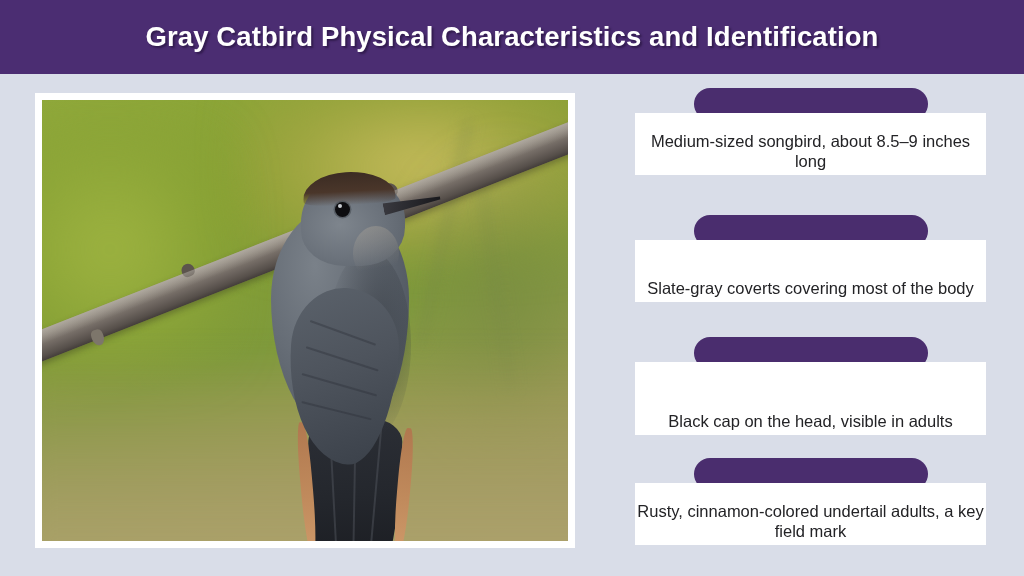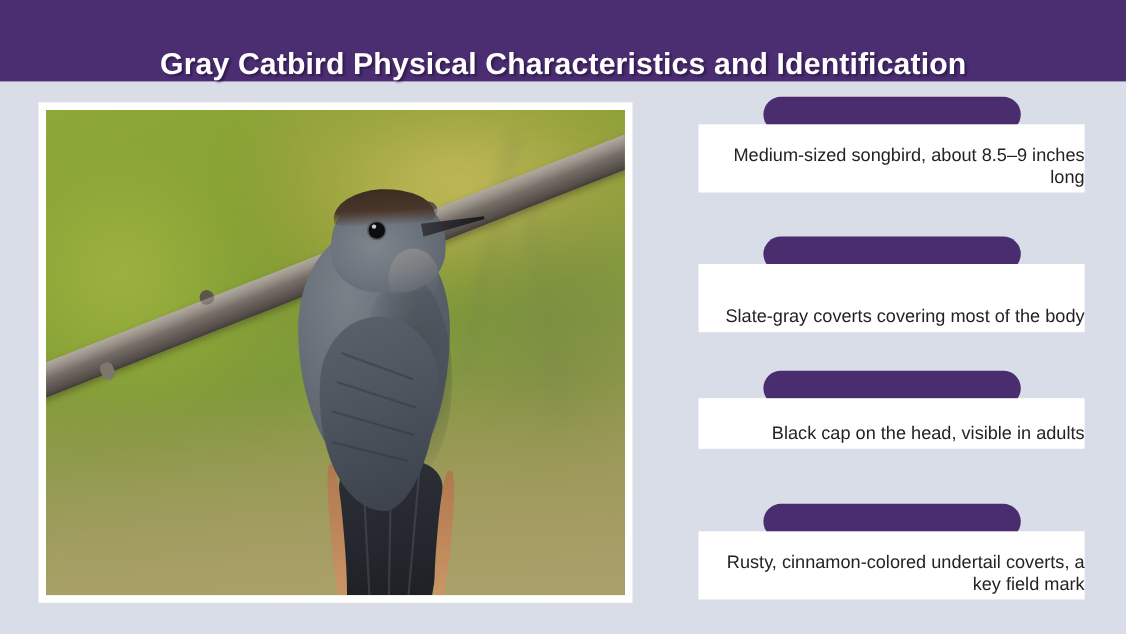--- a/index.html
+++ b/index.html
@@ -13,21 +13,21 @@
     position:relative;
     width:1024px; height:576px;
     background:#d9dde8;
   }
 
   
   #header {
     position:absolute; left:0; top:0;
     width:1024px; height:74px;
     background:#4b2d72;
-    display:flex; align-items:flex-end; justify-content:center;
+    display:flex; align-items:center; justify-content:center;
   }
   #header-title {
     color:#ffffff;
     font-size:27.5px;
     font-weight:bold;
     letter-spacing:0.1px;
     text-shadow:2px 2px 2px rgba(30,12,50,0.55);
     white-space:nowrap;
   }
 
@@ -205,30 +205,30 @@
     position:absolute; left:0; top:25px;
     width:351px; height:62px;
     background:#ffffff;
     display:flex; align-items:flex-end; justify-content:center;
     padding-bottom:4px;
   }
   .card-text {
     color:#232326;
     font-size:16.5px;
     line-height:20px;
-    text-align:right;
+    text-align:center;
     width:100%;
   }
   #card-0 { top:88px; }
   #card-1 { top:215px; }
   #card-2 { top:337px; }
   #card-3 { top:458px; }
   #card-0 .card-box { height:62px; }
   #card-1 .card-box { height:62px; }
-  #card-2 .card-box { height:46px; }
+  #card-2 .card-box { height:73px; }
   #card-3 .card-box { height:62px; }
 </style>
 </head>
 <body>
 
 <div id="slide">
 
   <div id="header">
     <div id="header-title">Gray Catbird Physical Characteristics and Identification</div>
   </div>
@@ -299,17 +299,17 @@
   <div class="card" id="card-2">
     <div class="card-pill"></div>
     <div class="card-box">
       <div class="card-text">Black cap on the head, visible in adults</div>
     </div>
   </div>
 
   <div class="card" id="card-3">
     <div class="card-pill"></div>
     <div class="card-box">
-      <div class="card-text">Rusty, cinnamon-colored undertail coverts, a key field mark</div>
+      <div class="card-text">Rusty, cinnamon-colored undertail adults, a key field mark</div>
     </div>
   </div>
 
 </div>
 
 </body></html>

